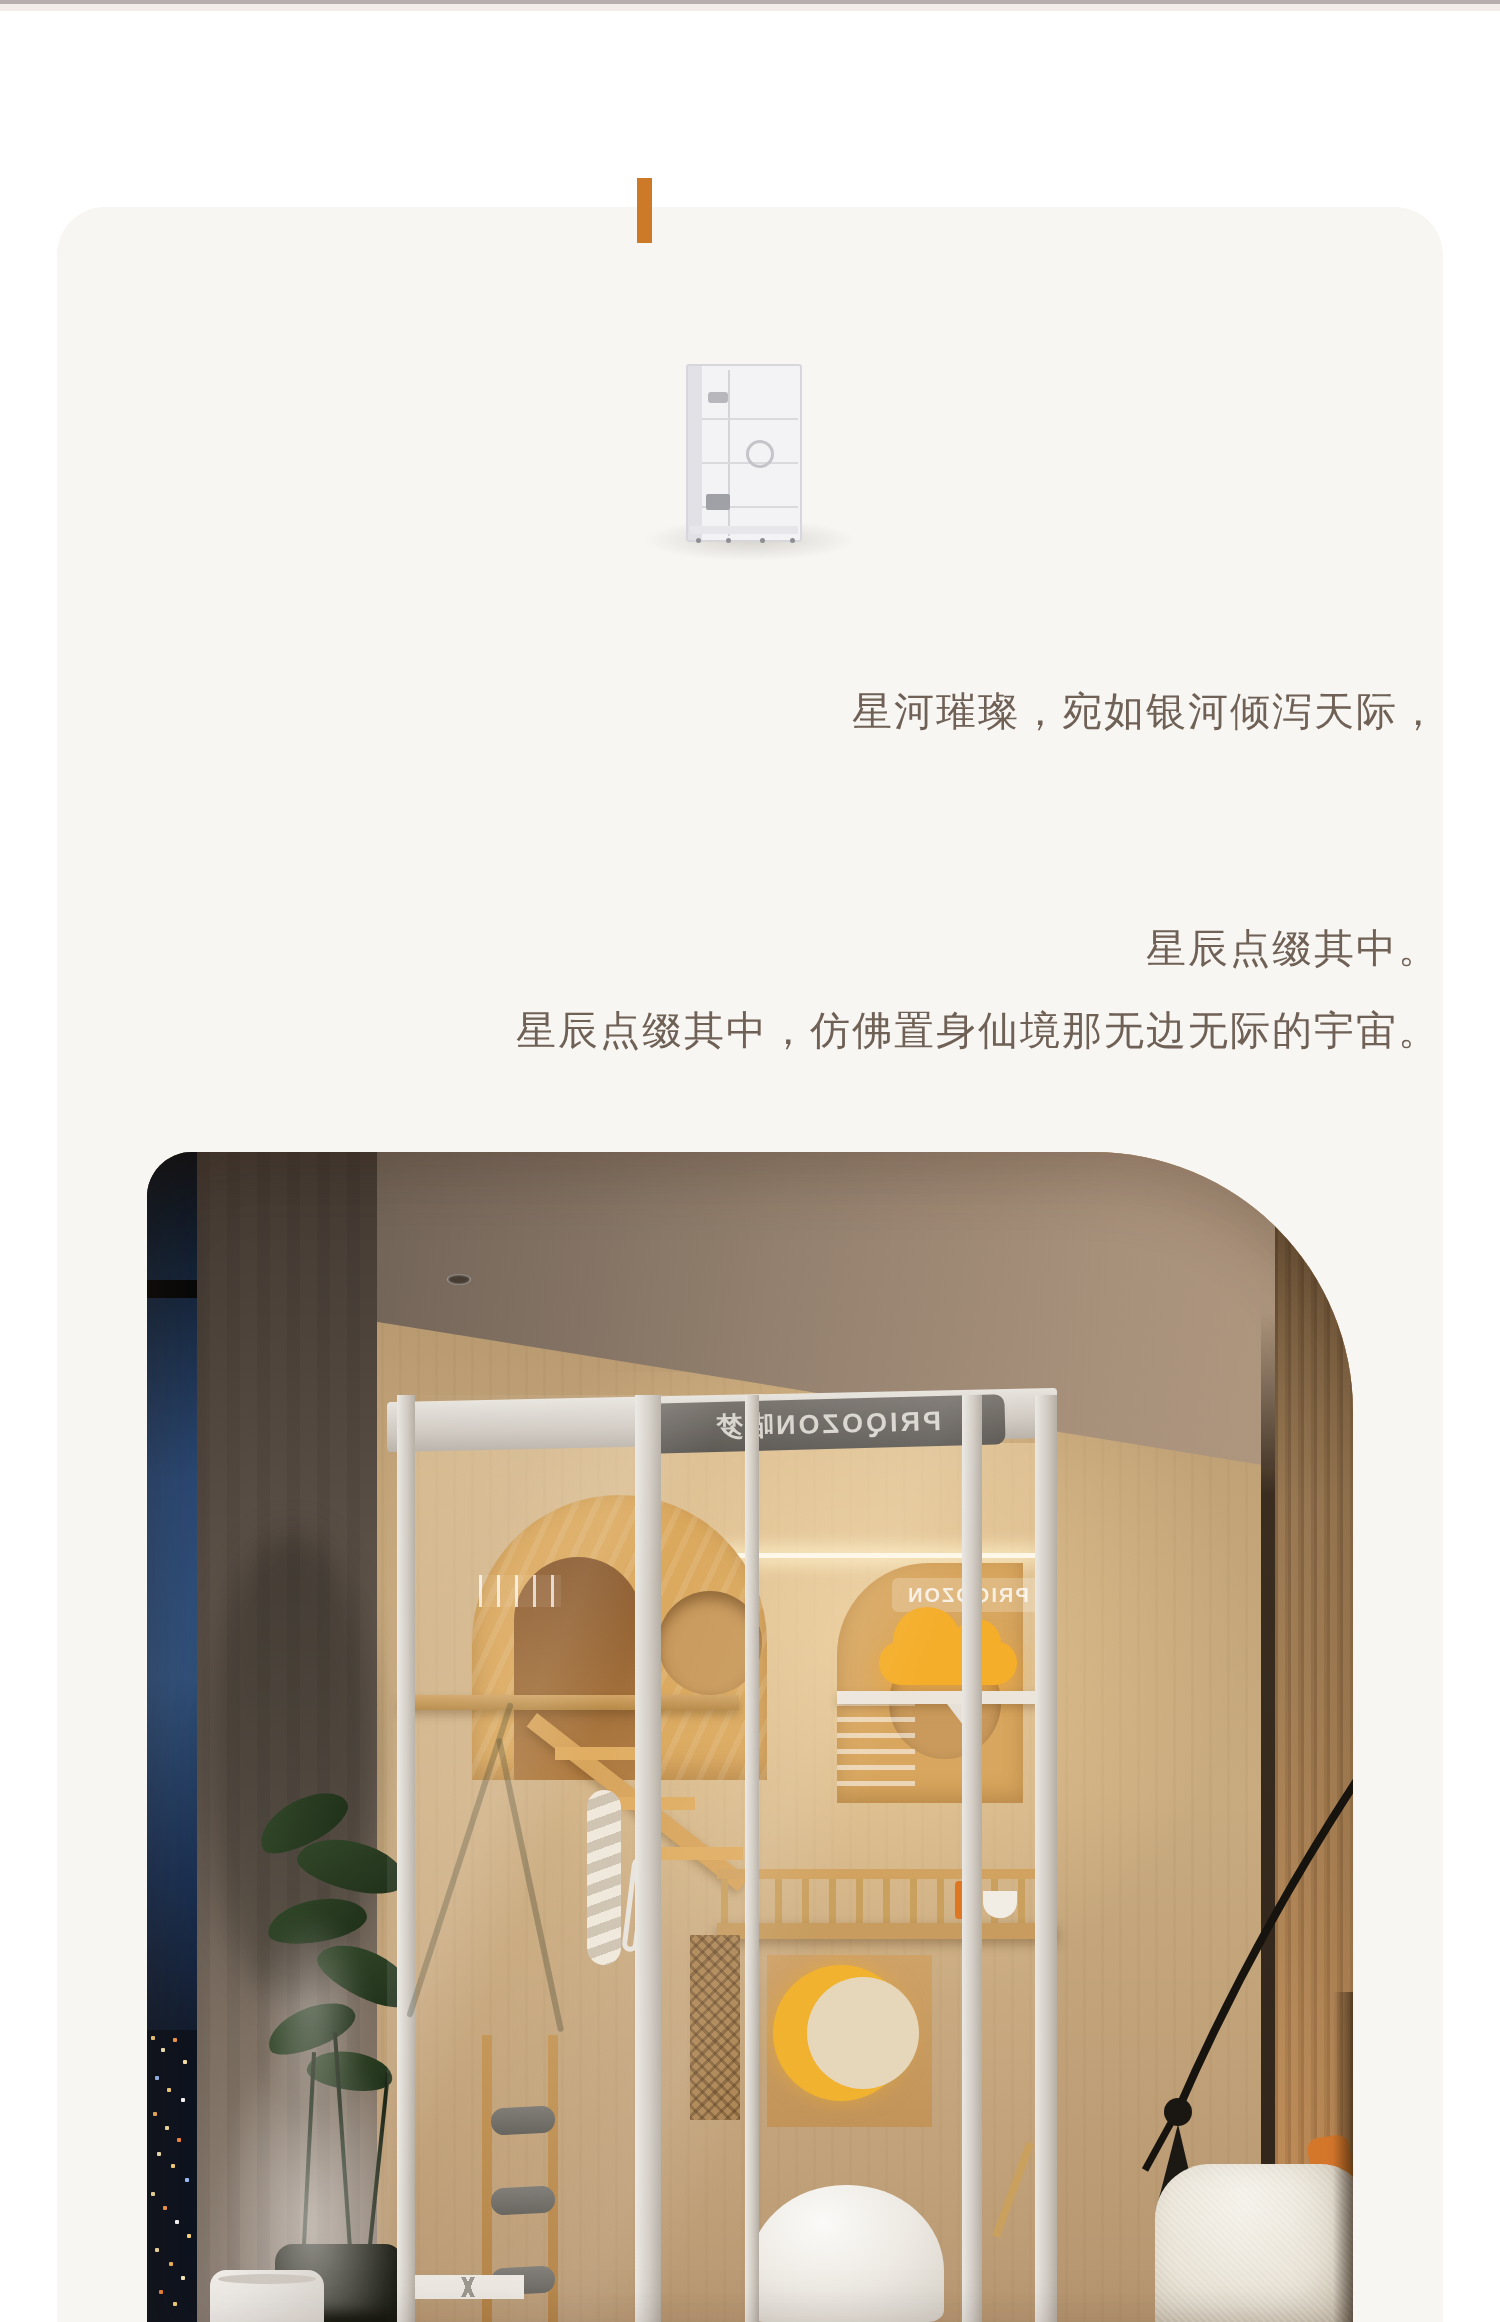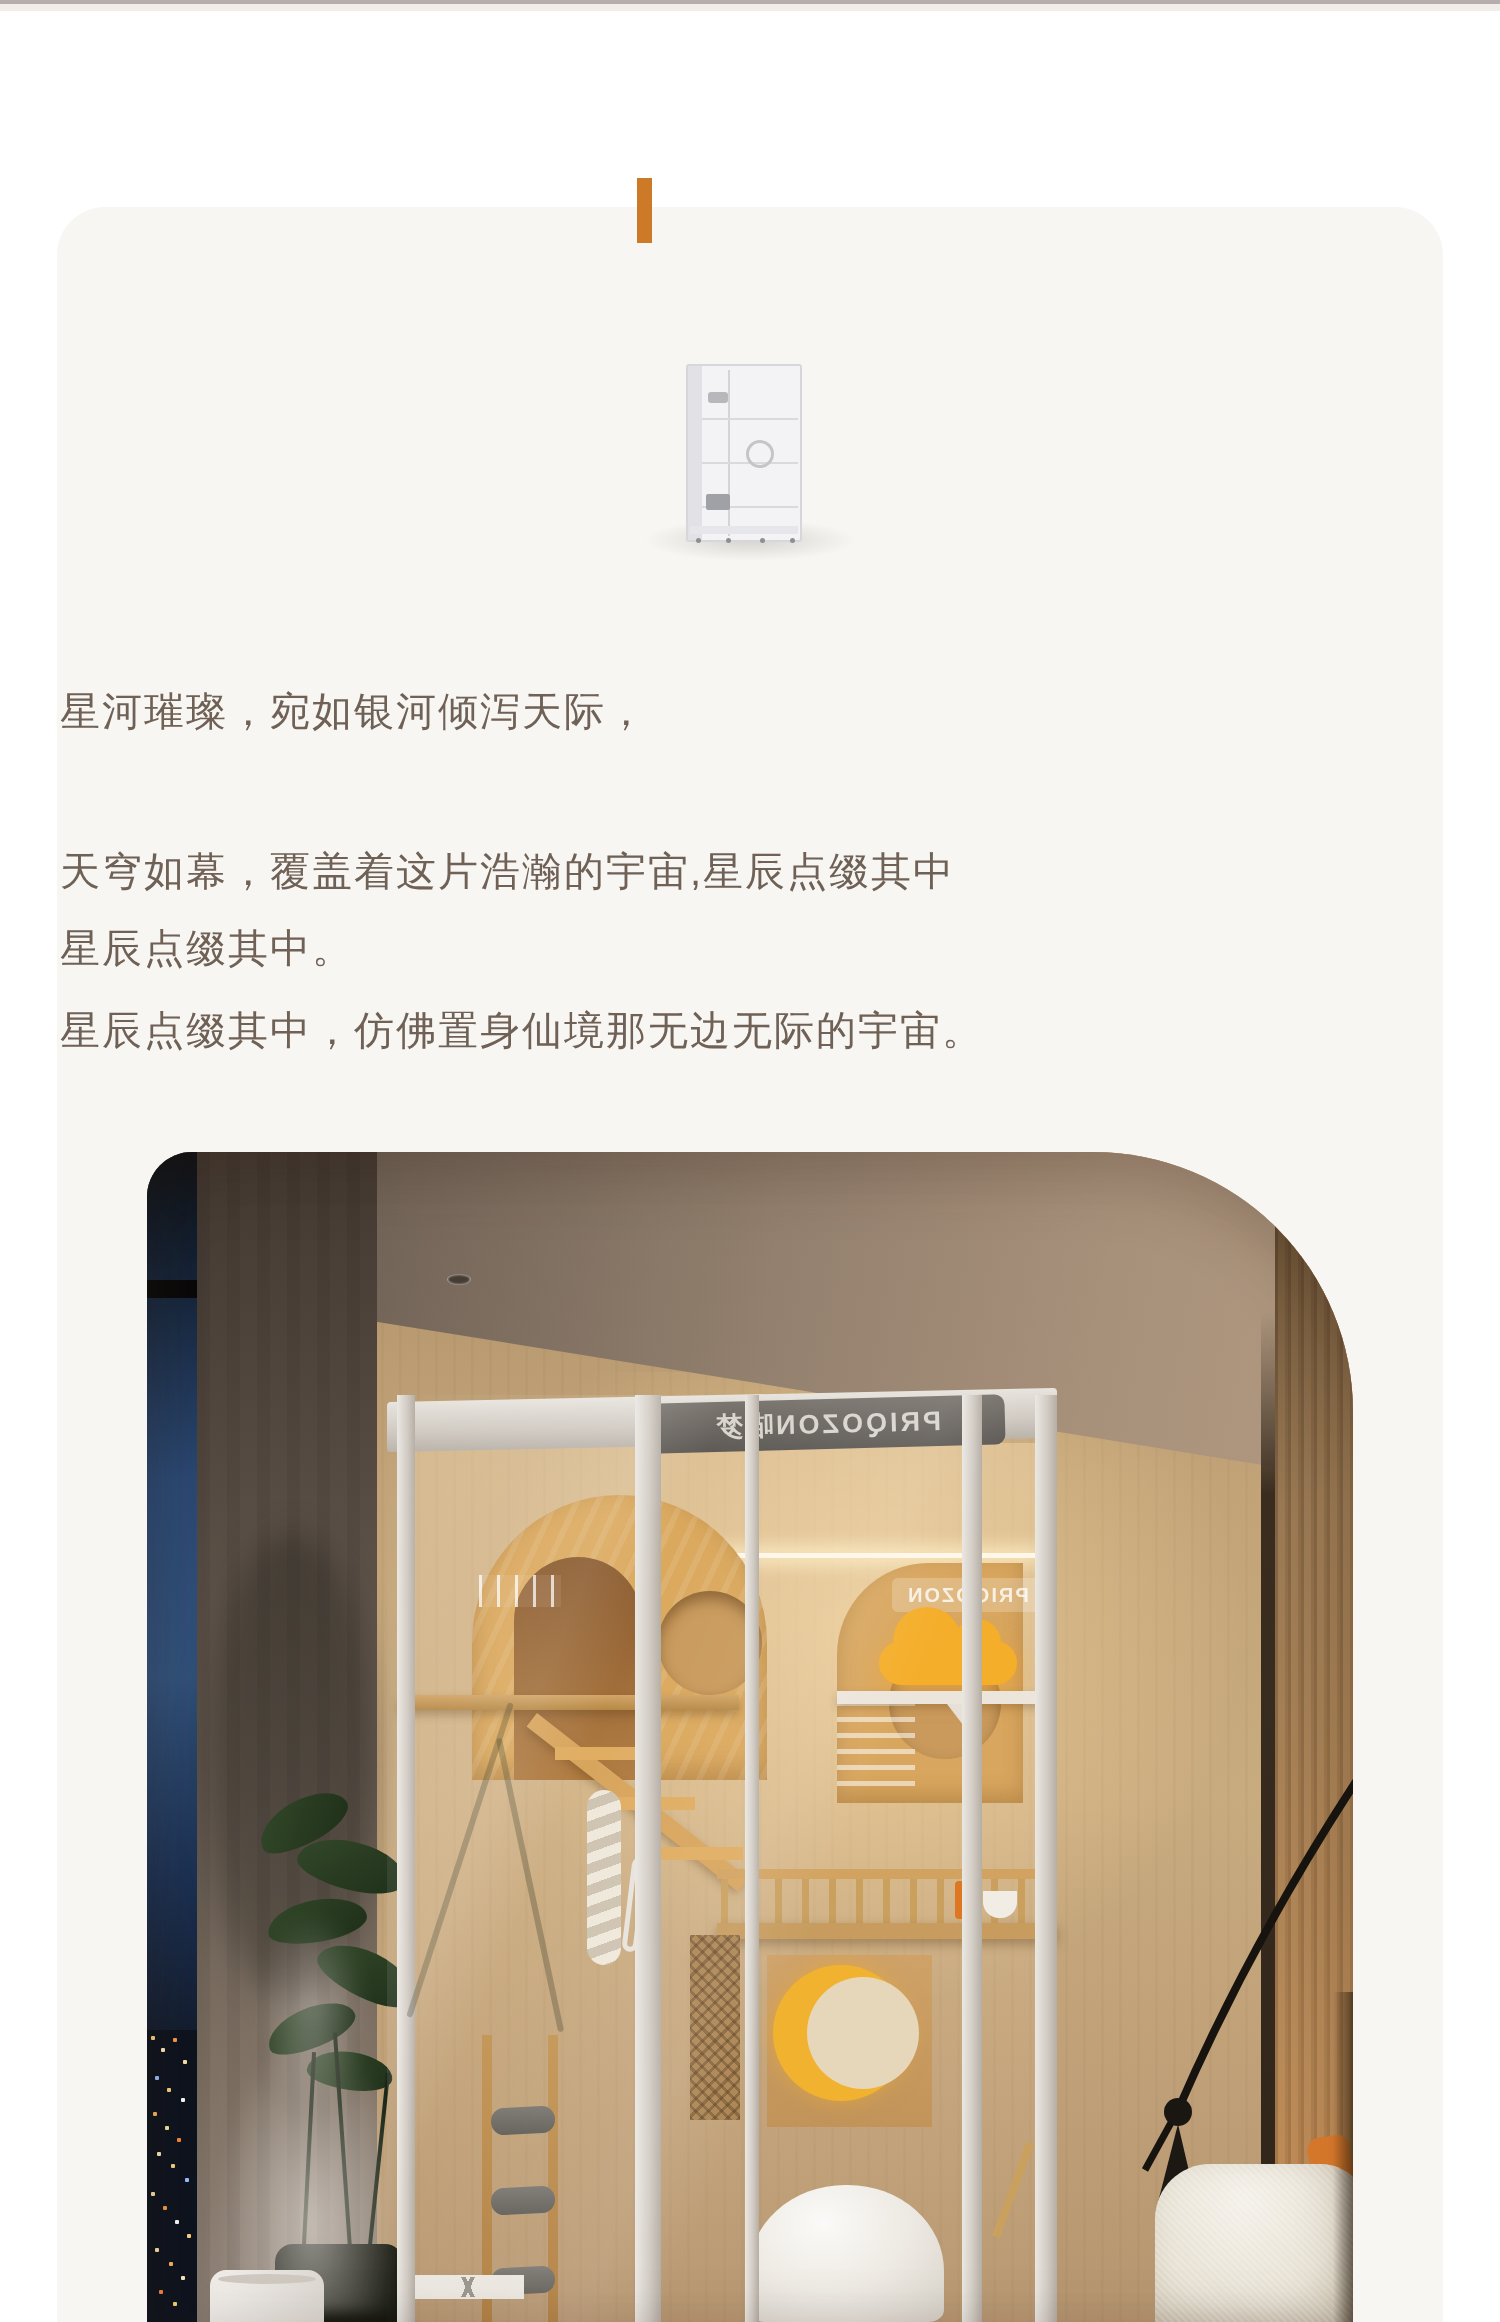--- a/index.html
+++ b/index.html
@@ -27,21 +27,21 @@
   .cab-side { left:0; top:0; width:14px; height:174px; background:#e2e2e6; }
   .cab-split { left:40px; top:4px; width:2px; height:166px; background:#d3d3d8; }
   .cab-shelf { left:14px; height:2px; width:96px; background:#dadade; }
   .cab-blob1 { left:20px; top:26px; width:20px; height:11px; background:#b7b7bc; border-radius:3px; }
   .cab-wheel { left:58px; top:74px; width:28px; height:28px; border:3px solid #c4c4c9; border-radius:50%; }
   .cab-blob2 { left:18px; top:128px; width:24px; height:16px; background:#a0a1a6; border-radius:2px; }
   .cab-base { left:2px; top:160px; width:108px; height:8px; background:#e7e7eb; }
   .caster { top:172px; width:5px; height:5px; border-radius:50%; background:#8e8e93; }
 
   
-  .line { left:60px; width:1380px; text-align:left; font-size:40px; color:#6f6156;
+  .line { left:60px; width:1380px; text-align:right; font-size:40px; color:#6f6156;
     letter-spacing:2px; font-weight:400; }
 
   
   .photo { left:147px; top:1152px; width:1206px; height:1170px; overflow:hidden;
     border-radius:45px 260px 0 0; background:#bd9d74; }
   .backwall { inset:0;
     background:linear-gradient(180deg,#ae906a 0%,#c2a378 28%,#c9ab80 55%,#b69670 100%); }
   .backwall-grain { inset:0; opacity:.5;
     background:repeating-linear-gradient(90deg, rgba(116,86,52,.10) 0 3px, rgba(255,255,255,0) 3px 18px); }
   .warm-glow { left:340px; top:220px; width:760px; height:640px;
@@ -222,21 +222,20 @@
       <div class="abs cab-blob2"></div>
       <div class="abs cab-base"></div>
       <div class="abs caster" style="left:8px"></div>
       <div class="abs caster" style="left:38px"></div>
       <div class="abs caster" style="left:72px"></div>
       <div class="abs caster" style="left:102px"></div>
     </div>
   </div>
 
   <div class="abs line" style="top:684px">星河璀璨，宛如银河倾泻天际，</div>
-  <div class="abs line" style="top:844px">天穹如幕，覆盖着这片浩瀚的宇宙,星辰点缀其中</div>
   <div class="abs line" style="top:921px">星辰点缀其中。</div>
   <div class="abs line" style="top:1003px">星辰点缀其中，仿佛置身仙境那无边无际的宇宙。</div>
 
   <div class="abs photo">
     <div class="abs backwall"></div>
     <div class="abs backwall-grain"></div>
     <div class="abs warm-glow"></div>
     <div class="abs ceiling"></div>
     <div class="abs ceiling-light"></div>
 

